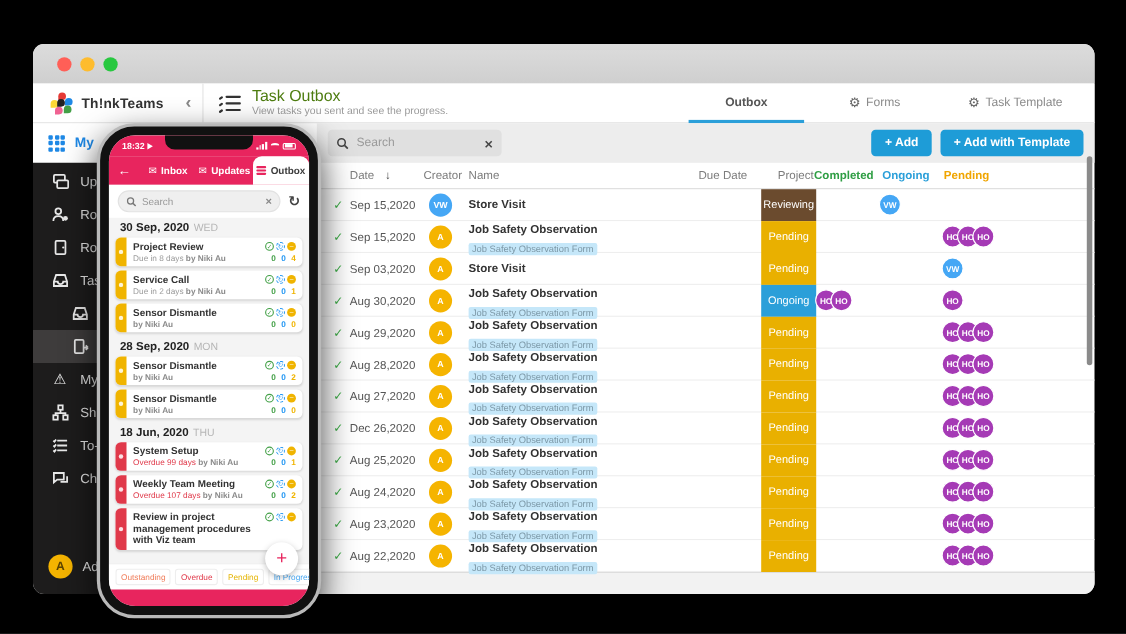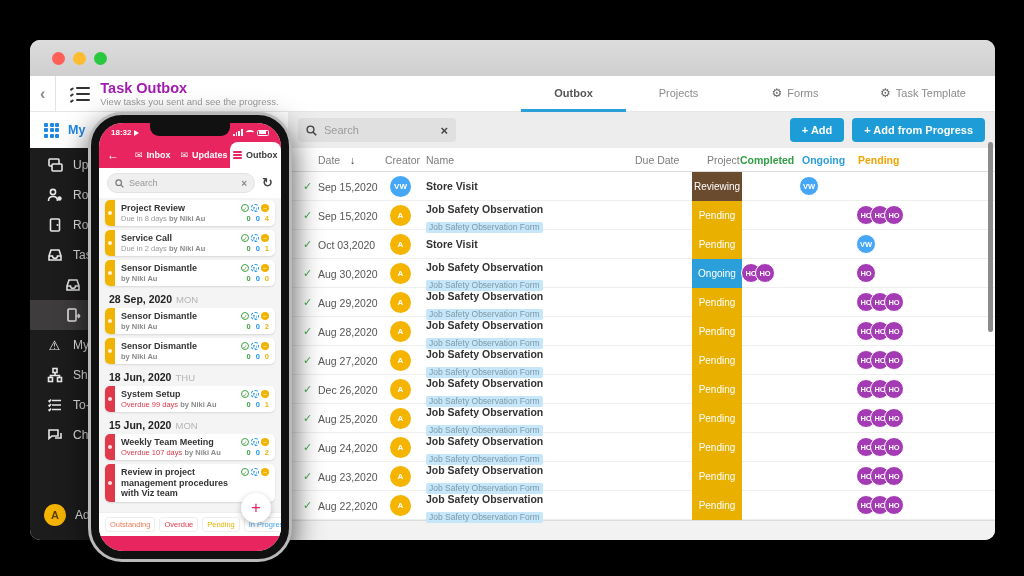--- a/index.html
+++ b/index.html
@@ -19,21 +19,21 @@
   .brandbox { display:flex; align-items:center; gap:8px; padding:0 10px 0 16px; }
   .pinwheel { position:relative; width:20px; height:20px; }
   .pinwheel i { position:absolute; width:7px; height:7px; border-radius:50% 50% 50% 0; }
   .brand { font-size:12.5px; font-weight:bold; color:#333; letter-spacing:.2px; }
   .collapse { color:#888; font-size:16px; font-weight:bold; padding:0 10px; cursor:default; }
   .hdr-divider { width:1px; height:36px; background:#e3e3e3; }
   .titleblock { display:flex; align-items:center; gap:10px; padding-left:14px; }
   .cl-icon { width:20px; height:16px; position:relative; }
   .cl-icon span { position:absolute; left:6px; width:14px; height:2.4px; background:#333; border-radius:1px; }
   .cl-icon em { position:absolute; left:0; width:4px; height:2.4px; background:#333; border-radius:1px; transform:rotate(-35deg); }
-  .pagetitle { font-size:14.5px; font-weight:bold; color:#a21caf; line-height:15px; }
+  .pagetitle { font-size:14.5px; font-weight:normal; color:#4d7c0f; line-height:15px; }
   .pagesub { font-size:9.5px; color:#9a9a9a; }
   .tabs { position:absolute; right:8px; top:0; height:36px; display:flex; align-items:stretch; }
   .tab { display:flex; align-items:center; justify-content:center; gap:5px; width:105px;
          font-size:11px; color:#8b8b8b; border-bottom:3px solid transparent; cursor:pointer; }
   .tab.wide { width:128px; }
   .tab.active { color:#555; border-bottom-color:#2b9fd9; font-weight:bold; }
   .tab .gear { font-size:12px; color:#666; }
 
   .bodyrow { display:flex; height:428px; }
 
@@ -162,43 +162,51 @@
 <div class="stage">
 
   <div class="window">
     <div class="titlebar">
       <span class="tl" id="tl0" style="background: rgb(255, 95, 87);"></span>
       <span class="tl" id="tl1" style="background: rgb(254, 188, 46);"></span>
       <span class="tl" id="tl2" style="background: rgb(40, 200, 64);"></span>
     </div>
 
     <div class="appheader">
+      <div class="brandbox">
+        <span class="pinwheel">
+          <i style="left:7px;top:0;background:#e53935"></i>
+          <i style="left:13px;top:5px;background:#1e88e5"></i>
+          <i style="left:12px;top:12px;background:#43a047"></i>
+          <i style="left:4px;top:13px;background:#f06292"></i>
+          <i style="left:0;top:7px;background:#fdd835"></i>
+          <i style="left:6px;top:6px;background:#222"></i>
+        </span>
+        <span class="brand">Th!nkTeams</span>
+      </div>
       <span class="collapse">‹</span>
       <span class="hdr-divider"></span>
       <div class="titleblock">
         <span class="cl-icon">
           <span style="top:1px"></span>
             <span style="top:7px"></span>
             <span style="top:13px"></span>
           <em style="top:2px"></em>
             <em style="top:8px"></em>
             <em style="top:14px"></em>
         </span>
         <span>
           <div class="pagetitle">Task Outbox</div>
           <div class="pagesub">View tasks you sent and see the progress.</div>
         </span>
       </div>
       <div class="tabs" id="tabs">
           <div class="tab active">
             <span>Outbox</span>
           </div>
-          <div class="tab">
-            <span>Projects</span>
-          </div>
           <div class="tab wide">
             <span class="gear">⚙</span>
             <span>Forms</span>
           </div>
           <div class="tab wide">
             <span class="gear">⚙</span>
             <span>Task Template</span>
           </div>
         </div>
     </div>
@@ -320,21 +328,21 @@
           <div class="searchpill">
             <svg width="11" height="11" viewBox="0 0 11 11">
               <circle cx="4.5" cy="4.5" r="3.4" fill="none" stroke="#444" stroke-width="1.4"></circle>
               <line x1="7.2" y1="7.2" x2="10.2" y2="10.2" stroke="#444" stroke-width="1.6"></line>
             </svg>
             <span class="ph">Search</span>
             <span class="xicon">×</span>
           </div>
           <span class="toolspacer"></span>
           <button class="bluebtn">+ Add</button>
-          <button class="bluebtn">+ Add from Progress</button>
+          <button class="bluebtn">+ Add with Template</button>
         </div>
 
         <div class="theader">
           <span class="th-date">Date</span>
           <span class="th-sort">↓</span>
           <span class="th-creator">Creator</span>
           <span class="th-name">Name</span>
           <span class="th-due">Due Date</span>
           <span class="th-status">Project</span>
           <span class="th-completed">Completed</span>
@@ -366,21 +374,21 @@
               <div class="avgroup g-completed"></div>
               <div class="avgroup g-ongoing"></div>
               <div class="avgroup g-pending">
                 <span class="mini" style="background: rgb(165, 58, 181);">HO</span>
                 <span class="mini" style="background: rgb(165, 58, 181);">HO</span>
                 <span class="mini" style="background: rgb(165, 58, 181);">HO</span>
               </div>
             </div>
             <div class="trow">
               <span class="tcheck">✓</span>
-              <span class="tdate">Oct 03,2020</span>
+              <span class="tdate">Sep 03,2020</span>
               <span class="tavatar" style="background: rgb(245, 180, 0);">A</span>
               <div class="tname" style="top: 8px;">
                 <div class="tname-main">Store Visit</div>
               </div>
               <div class="tstatus" style="background: rgb(233, 176, 0);">Pending</div>
               <div class="avgroup g-completed"></div>
               <div class="avgroup g-ongoing"></div>
               <div class="avgroup g-pending">
                 <span class="mini" style="background: rgb(69, 167, 245);">VW</span>
               </div>
@@ -565,20 +573,21 @@
             <circle cx="4.5" cy="4.5" r="3.4" fill="none" stroke="#777" stroke-width="1.4"></circle>
             <line x1="7.2" y1="7.2" x2="10.2" y2="10.2" stroke="#777" stroke-width="1.6"></line>
           </svg>
           <span class="ph">Search</span>
           <span class="xicon">×</span>
         </div>
         <span class="refresh">↻</span>
       </div>
 
       <div class="plist" id="plist">
+          <div class="pgrouphdr"><span>30 Sep, 2020</span><span class="day">WED</span></div>
           <div class="pcard">
             <span class="pbar" style="background: rgb(240, 180, 0);"></span>
             <div class="ptitle">Project Review</div>
             <div class="pmeta"><span>Due in 8 days </span><b>by Niki Au</b></div>
             <div class="picons">
               <span class="pic done">✓</span>
               <span class="pic sync">↻</span>
               <span class="pic minus">–</span>
             </div>
             <div class="pcounts">
@@ -657,21 +666,20 @@
               <span class="pic done">✓</span>
               <span class="pic sync">↻</span>
               <span class="pic minus">–</span>
             </div>
             <div class="pcounts">
               <span class="c0">0</span>
               <span class="c1">0</span>
               <span class="c2">1</span>
             </div>
           </div>
-          <div class="pgrouphdr"><span>15 Jun, 2020</span><span class="day">MON</span></div>
           <div class="pcard">
             <span class="pbar" style="background: rgb(224, 57, 74);"></span>
             <div class="ptitle">Weekly Team Meeting</div>
             <div class="pmeta red"><span>Overdue 107 days </span><b>by Niki Au</b></div>
             <div class="picons">
               <span class="pic done">✓</span>
               <span class="pic sync">↻</span>
               <span class="pic minus">–</span>
             </div>
             <div class="pcounts">

